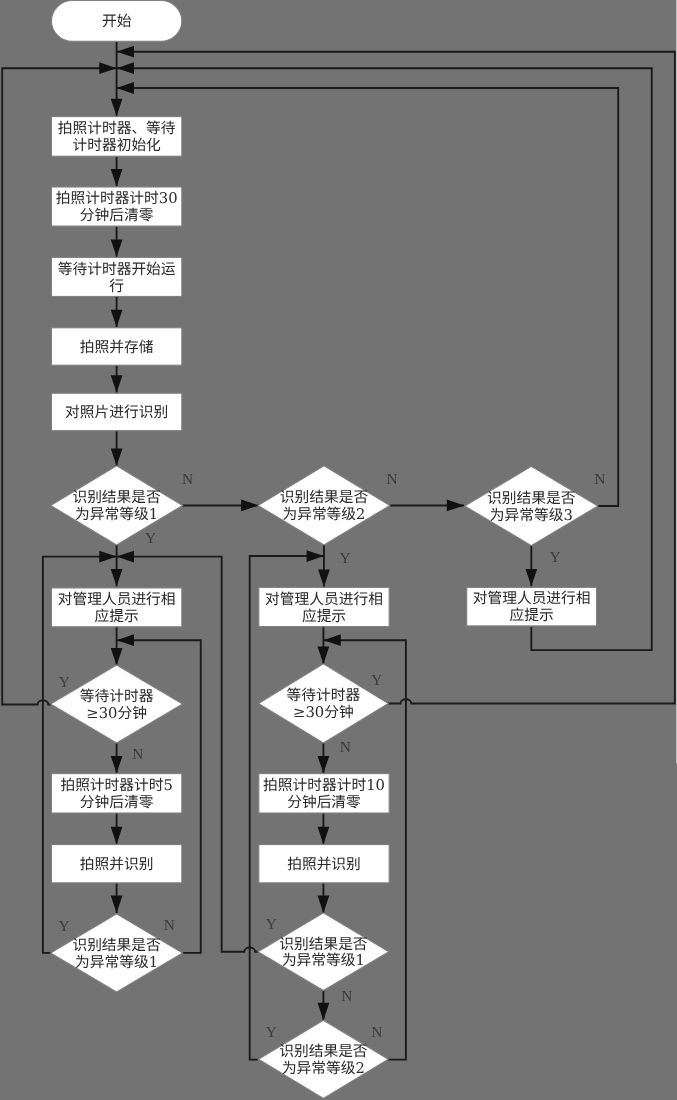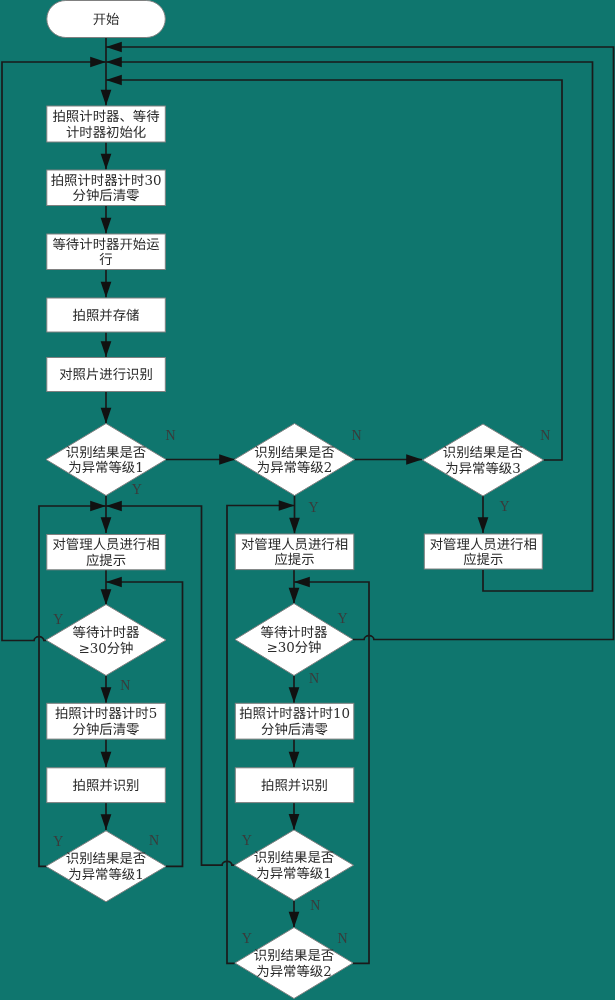--- a/index.html
+++ b/index.html
@@ -1,17 +1,17 @@
 <!DOCTYPE html>
 <html lang="zh-CN"><head>
 <meta charset="utf-8">
 <title>流程图 / flowchart</title>
 <style>
   html,body{margin:0;padding:0;background:#ffffff;}
-  #root{position:relative;width:615px;height:1000px;background:#0f766e;overflow:hidden;}
+  #root{position:relative;width:615px;height:1000px;background:#737373;overflow:hidden;}
   svg#fc{display:block;width:615px;height:1000px;}
   .shape{fill:#ffffff;stroke:#808080;stroke-width:1;}
   .conn{stroke:#1a1a1a;stroke-width:1.7;fill:none;stroke-linecap:butt;stroke-linejoin:miter;}
   .arrow{fill:#111111;stroke:none;}
   .nodeText{font-family:"DejaVu Serif",serif;font-size:13.4px;fill:#2a2a2a;text-anchor:middle;}
   .edgeLabel{font-family:"Liberation Serif",serif;font-size:14px;fill:#3a3a3a;text-anchor:middle;}
 </style>
 </head>
 <body>
 

